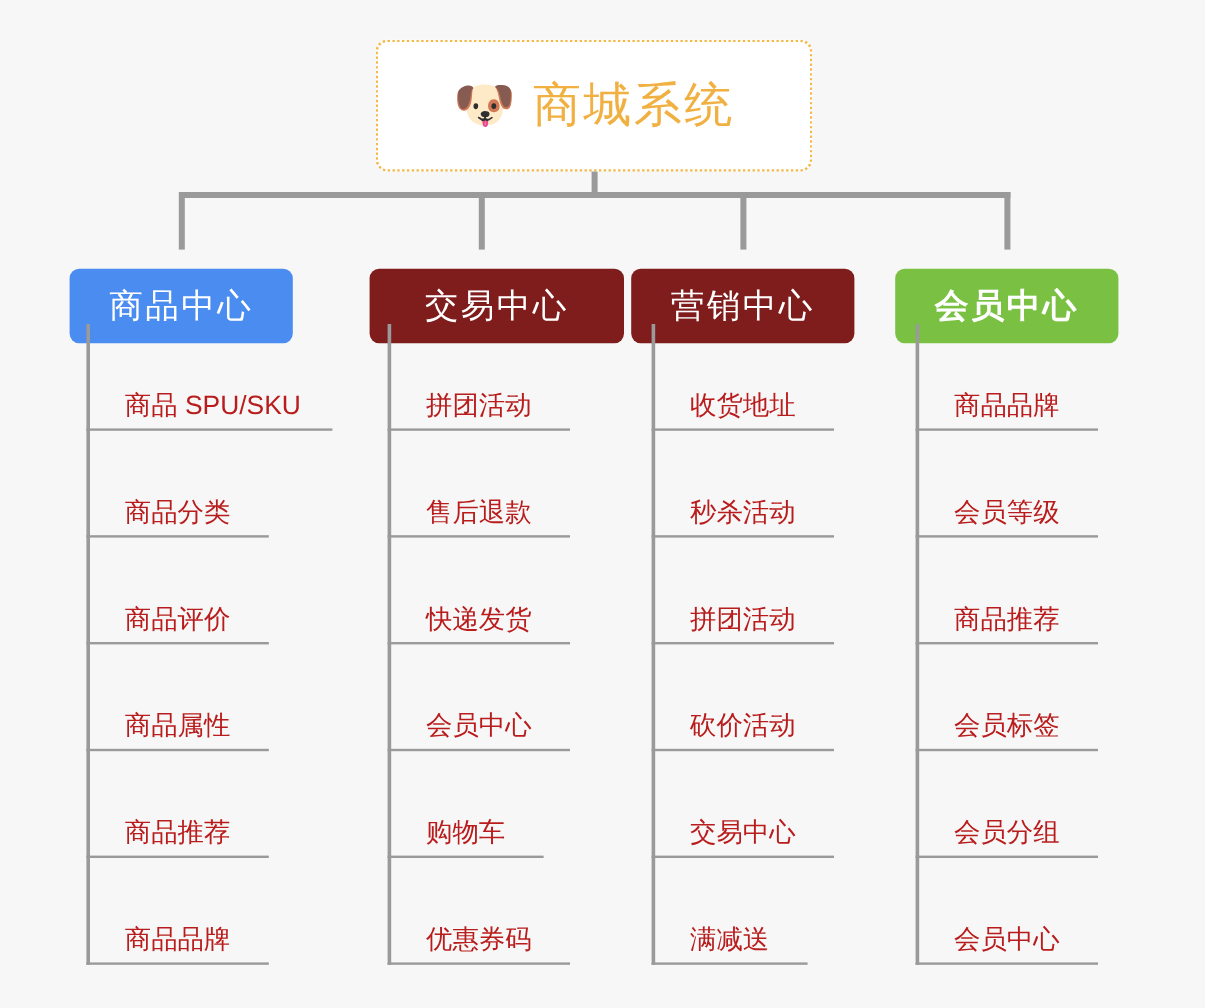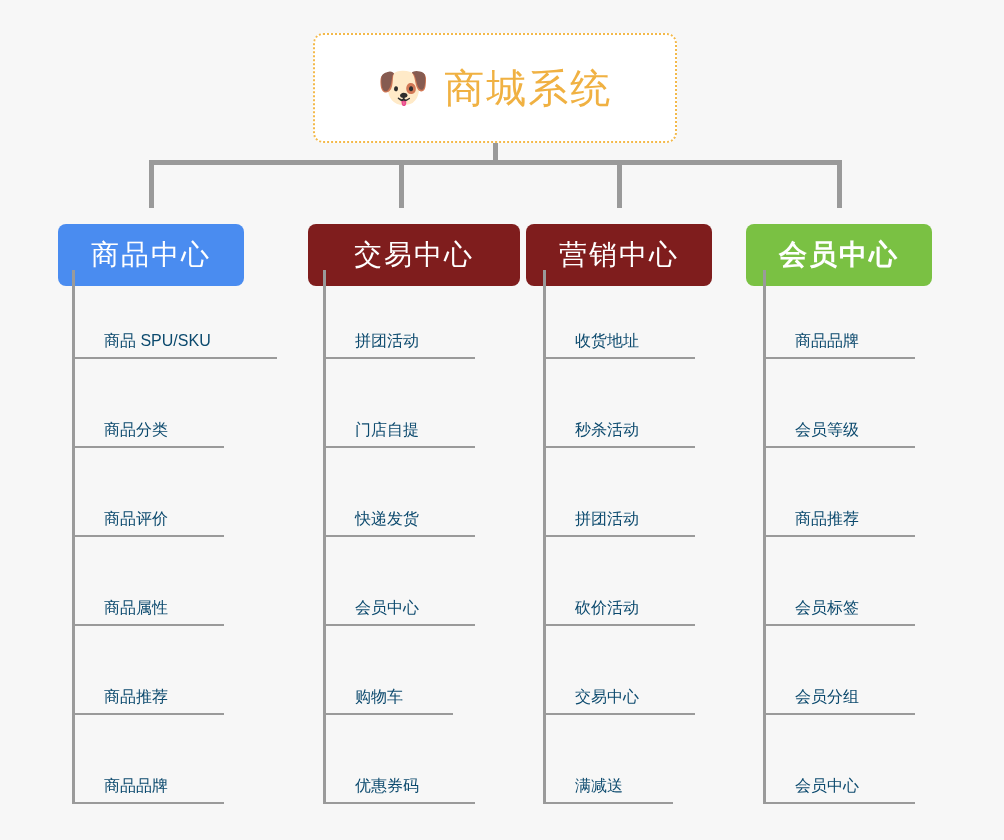--- a/index.html
+++ b/index.html
@@ -77,22 +77,22 @@
     background: #9a9a9a;
   }
   .leaf {
     position: relative;
     height: 89px;
   }
   .leaf-text {
     position: absolute;
     left: 32px;
     bottom: 10px;
-    font-size: 16px;
-    color: #0c4a6e;
+    font-size: 22px;
+    color: #b91c1c;
     white-space: nowrap;
     line-height: 1;
   }
   .leaf-rule {
     position: absolute;
     left: 0;
     bottom: 0;
     height: 2px;
     background: #9a9a9a;
   }
@@ -159,21 +159,21 @@
           <div class="leaf-rule" style="width: 152px;"></div>
         </div>
       </div>
       <div class="branch-col" style="left: 323px;">
         <div class="trunk" style="height: 534px;"></div>
         <div class="leaf">
           <span class="leaf-text">拼团活动</span>
           <div class="leaf-rule" style="width: 152px;"></div>
         </div>
         <div class="leaf">
-          <span class="leaf-text">门店自提</span>
+          <span class="leaf-text">售后退款</span>
           <div class="leaf-rule" style="width: 152px;"></div>
         </div>
         <div class="leaf">
           <span class="leaf-text">快递发货</span>
           <div class="leaf-rule" style="width: 152px;"></div>
         </div>
         <div class="leaf">
           <span class="leaf-text">会员中心</span>
           <div class="leaf-rule" style="width: 152px;"></div>
         </div>

